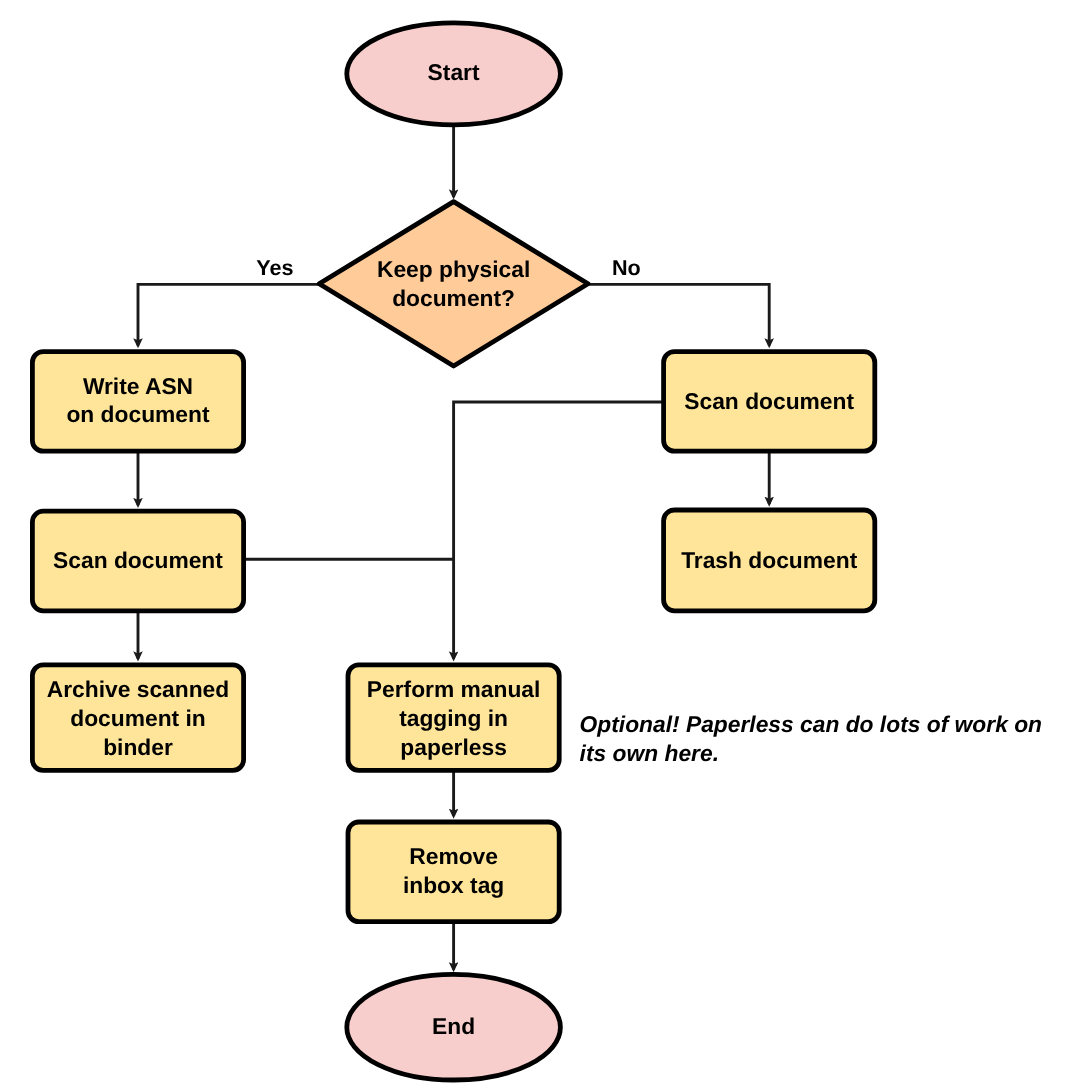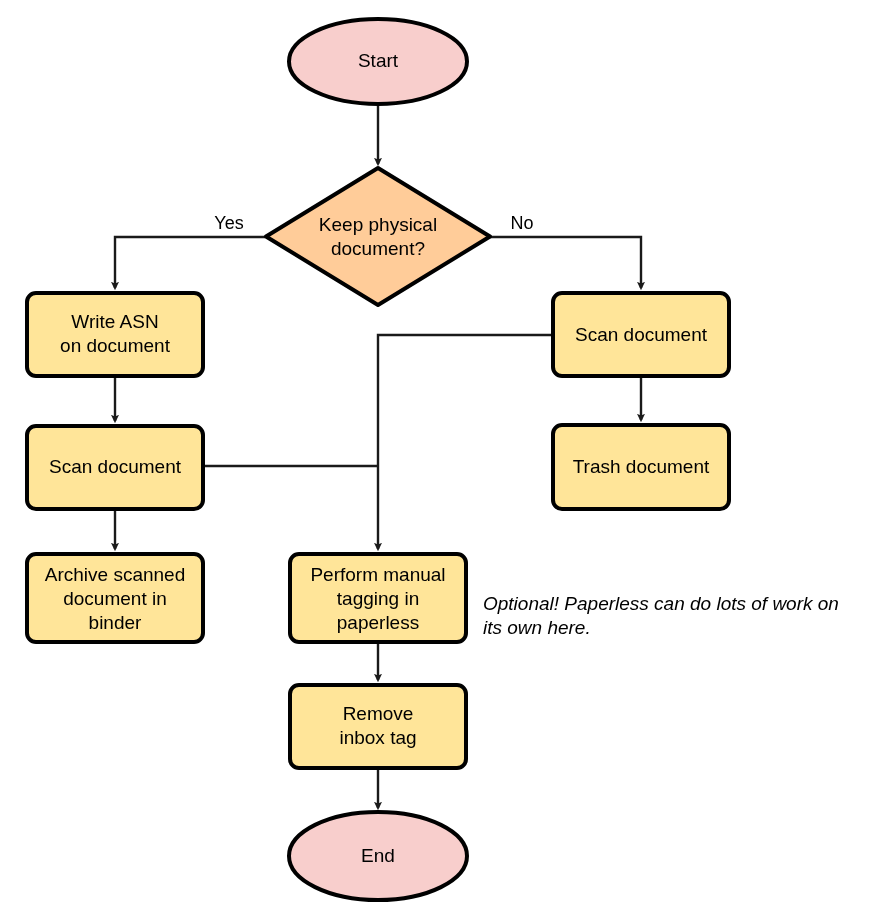--- a/index.html
+++ b/index.html
@@ -12,20 +12,21 @@
     width: 888px;
     height: 907px;
     overflow: hidden;
     font-family: "Liberation Sans", sans-serif;
   }
   #flow-root {
     position: relative;
     width: 888px;
     height: 907px;
     background: #ffffff;
+    font-weight: bold;
   }
   #flow-svg {
     position: absolute;
     left: 0;
     top: 0;
     width: 888px;
     height: 907px;
     display: block;
   }
   .node-text {

